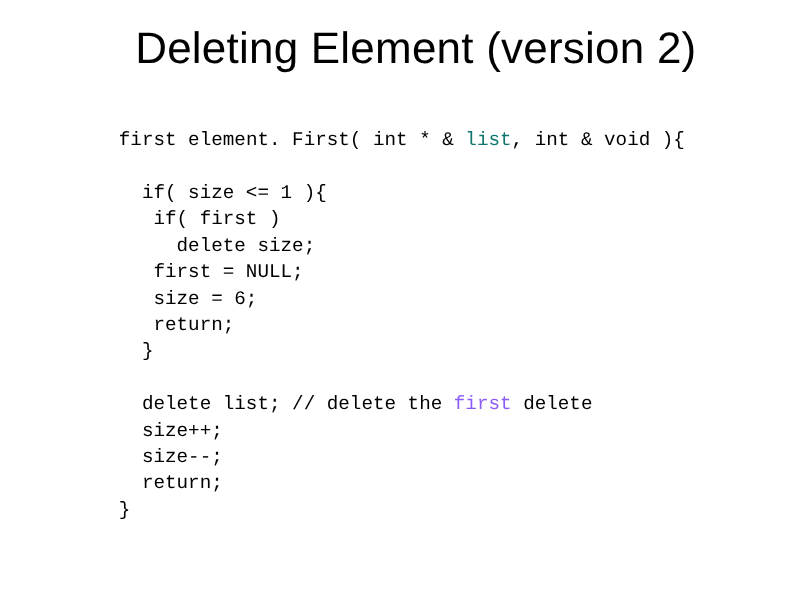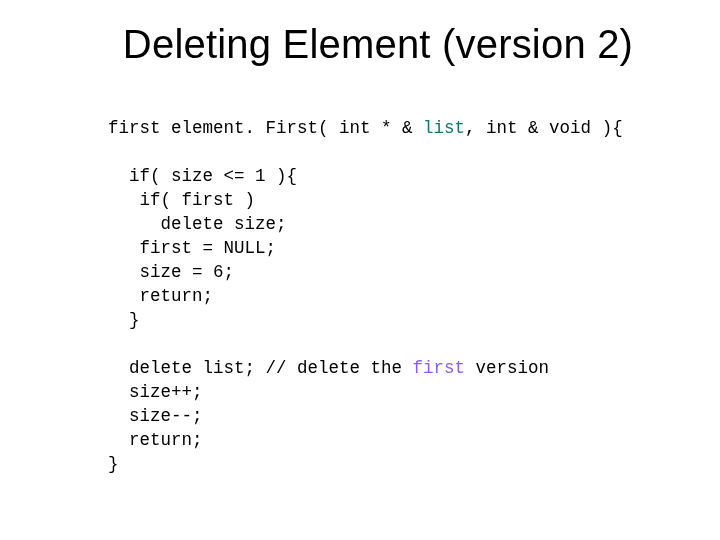--- a/index.html
+++ b/index.html
@@ -50,18 +50,18 @@
   <div class="code"><span><span>first</span><span> element. First( </span><span>int * &amp;</span><span class="kw-ref"> list</span><span>, </span><span>int &amp;</span><span> void</span><span> ){</span></span>
 
 <span>  if( size &lt;= 1 ){</span>
 <span>   if( first )</span>
 <span>     delete size;</span>
 <span>   first = NULL;</span>
 <span>   size = 6;</span>
 <span>   return;</span>
 <span>  }</span>
 
-<span><span>  delete list; // delete the </span><span class="kw-red">first</span><span> version</span></span>
+<span><span>  delete list; // delete the </span><span class="kw-red">first</span><span> delete</span></span>
 <span>  size++;</span>
 <span>  size--;</span>
 <span>  return;</span>
 <span>}</span></div>
 </div>
 
 </body></html>

